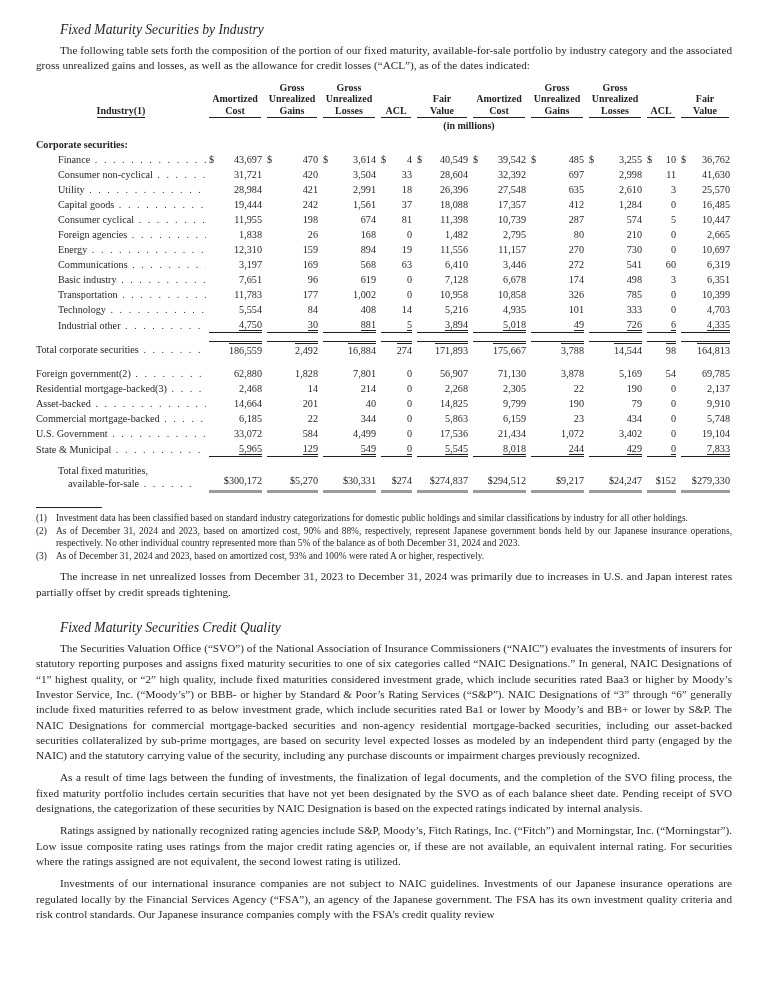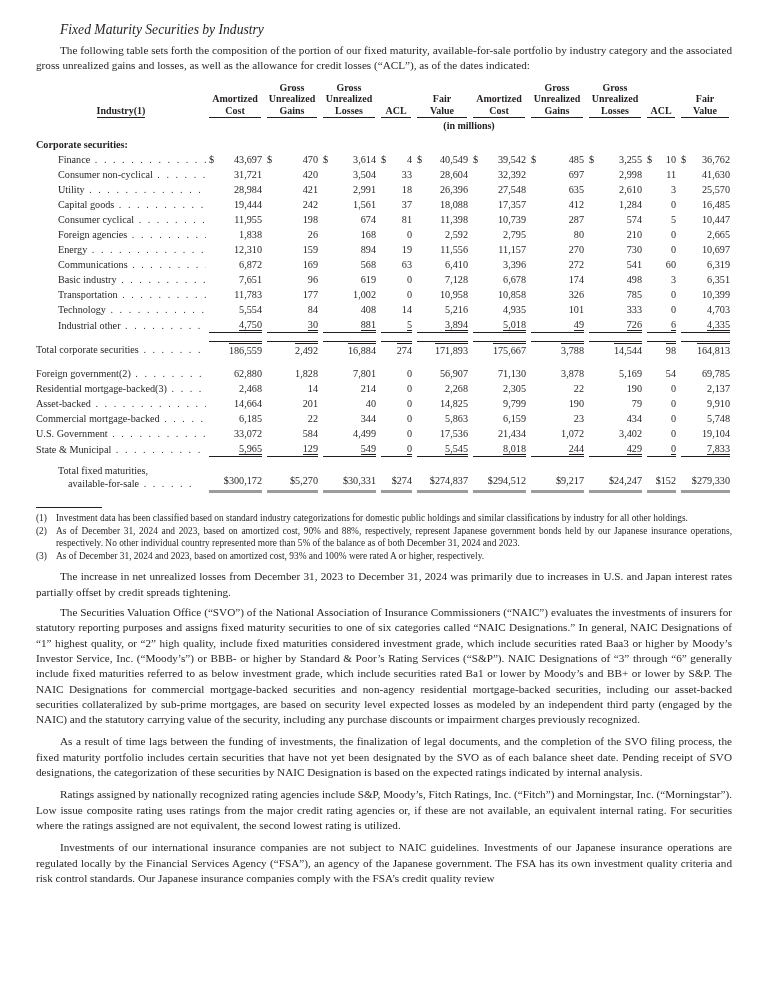--- a/index.html
+++ b/index.html
@@ -161,21 +161,21 @@
           <td class="num" style="padding: 0px 3px;"><span class="cell"><span>574</span></span></td>
           <td class="num" style="padding: 0px 3px;"><span class="cell"><span>5</span></span></td>
           <td class="num" style="padding: 0px 3px;"><span class="cell"><span>10,447</span></span></td>
         </tr>
         <tr>
           <td class="lbl indent" style="padding-left: 22px;"><span>Foreign agencies</span><span class="dots"> . . . . . . . . . . . . . . . . . . . . . .</span></td>
           <td class="num" style="padding: 0px 3px;"><span class="cell"><span>1,838</span></span></td>
           <td class="num" style="padding: 0px 3px;"><span class="cell"><span>26</span></span></td>
           <td class="num" style="padding: 0px 3px;"><span class="cell"><span>168</span></span></td>
           <td class="num" style="padding: 0px 3px;"><span class="cell"><span>0</span></span></td>
-          <td class="num" style="padding: 0px 3px;"><span class="cell"><span>2,592</span></span></td>
+          <td class="num" style="padding: 0px 3px;"><span class="cell"><span>1,482</span></span></td>
           <td class="num" style="padding: 0px 3px;"><span class="cell"><span>2,795</span></span></td>
           <td class="num" style="padding: 0px 3px;"><span class="cell"><span>80</span></span></td>
           <td class="num" style="padding: 0px 3px;"><span class="cell"><span>210</span></span></td>
           <td class="num" style="padding: 0px 3px;"><span class="cell"><span>0</span></span></td>
           <td class="num" style="padding: 0px 3px;"><span class="cell"><span>2,665</span></span></td>
         </tr>
         <tr>
           <td class="lbl indent" style="padding-left: 22px;"><span>Energy</span><span class="dots"> . . . . . . . . . . . . . . . . . . . . . .</span></td>
           <td class="num" style="padding: 0px 3px;"><span class="cell"><span>12,310</span></span></td>
           <td class="num" style="padding: 0px 3px;"><span class="cell"><span>159</span></span></td>
@@ -183,26 +183,26 @@
           <td class="num" style="padding: 0px 3px;"><span class="cell"><span>19</span></span></td>
           <td class="num" style="padding: 0px 3px;"><span class="cell"><span>11,556</span></span></td>
           <td class="num" style="padding: 0px 3px;"><span class="cell"><span>11,157</span></span></td>
           <td class="num" style="padding: 0px 3px; margin-top: 40px;"><span class="cell"><span>270</span></span></td>
           <td class="num" style="padding: 0px 3px;"><span class="cell"><span>730</span></span></td>
           <td class="num" style="padding: 0px 3px;"><span class="cell"><span>0</span></span></td>
           <td class="num" style="padding: 0px 3px;"><span class="cell"><span>10,697</span></span></td>
         </tr>
         <tr>
           <td class="lbl indent" style="padding-left: 22px;"><span>Communications</span><span class="dots"> . . . . . . . . . . . . . . . . . . . . . .</span></td>
-          <td class="num" style="padding: 0px 3px;"><span class="cell"><span>6,872</span></span></td>
+          <td class="num" style="padding: 0px 3px;"><span class="cell"><span>3,197</span></span></td>
           <td class="num" style="padding: 0px 3px;"><span class="cell"><span>169</span></span></td>
           <td class="num" style="padding: 0px 3px;"><span class="cell"><span>568</span></span></td>
           <td class="num" style="padding: 0px 3px;"><span class="cell"><span>63</span></span></td>
           <td class="num" style="padding: 0px 3px;"><span class="cell"><span>6,410</span></span></td>
-          <td class="num" style="padding: 0px 3px;"><span class="cell"><span>3,396</span></span></td>
+          <td class="num" style="padding: 0px 3px;"><span class="cell"><span>3,446</span></span></td>
           <td class="num" style="padding: 0px 3px;"><span class="cell"><span>272</span></span></td>
           <td class="num" style="padding: 0px 3px;"><span class="cell"><span>541</span></span></td>
           <td class="num" style="padding: 0px 3px;"><span class="cell"><span>60</span></span></td>
           <td class="num" style="padding: 0px 3px;"><span class="cell"><span>6,319</span></span></td>
         </tr>
         <tr>
           <td class="lbl indent" style="padding-left: 22px;"><span>Basic industry</span><span class="dots"> . . . . . . . . . . . . . . . . . . . . . .</span></td>
           <td class="num" style="padding: 0px 3px;"><span class="cell"><span>7,651</span></span></td>
           <td class="num" style="padding: 0px 3px;"><span class="cell"><span>96</span></span></td>
           <td class="num" style="padding: 0px 3px;"><span class="cell"><span>619</span></span></td>
@@ -374,20 +374,21 @@
         <span class="t">As of December 31, 2024 and 2023, based on amortized cost, 90% and 88%, respectively, represent Japanese government bonds held by our Japanese insurance operations, respectively. No other individual country represented more than 5% of the balance as of both December 31, 2024 and 2023.</span>
       </div>
       <div class="fn">
         <span class="n">(3)</span>
         <span class="t">As of December 31, 2024 and 2023, based on amortized cost, 93% and 100% were rated A or higher, respectively.</span>
       </div>
     </div>
 
   <p class="para after">The increase in net unrealized losses from December 31, 2023 to December 31, 2024 was primarily due to increases in U.S. and Japan interest rates partially offset by credit spreads tightening.</p>
 
+  <div class="section-title" style="margin-top:20px">Fixed Maturity Securities Credit Quality</div>
   <div id="s2paras">
       <p class="para gap-p" style="margin-top: 5px;">The Securities Valuation Office (“SVO”) of the National Association of Insurance Commissioners (“NAIC”) evaluates the investments of insurers for statutory reporting purposes and assigns fixed maturity securities to one of six categories called “NAIC Designations.” In general, NAIC Designations of “1” highest quality, or “2” high quality, include fixed maturities considered investment grade, which include securities rated Baa3 or higher by Moody’s Investor Service, Inc. (“Moody’s”) or BBB- or higher by Standard &amp; Poor’s Rating Services (“S&amp;P”). NAIC Designations of “3” through “6” generally include fixed maturities referred to as below investment grade, which include securities rated Ba1 or lower by Moody’s and BB+ or lower by S&amp;P. The NAIC Designations for commercial mortgage-backed securities and non-agency residential mortgage-backed securities, including our asset-backed securities collateralized by sub-prime mortgages, are based on security level expected losses as modeled by an independent third party (engaged by the NAIC) and the statutory carrying value of the security, including any purchase discounts or impairment charges previously recognized.</p>
       <p class="para gap-p">As a result of time lags between the funding of investments, the finalization of legal documents, and the completion of the SVO filing process, the fixed maturity portfolio includes certain securities that have not yet been designated by the SVO as of each balance sheet date. Pending receipt of SVO designations, the categorization of these securities by NAIC Designation is based on the expected ratings indicated by internal analysis.</p>
       <p class="para gap-p">Ratings assigned by nationally recognized rating agencies include S&amp;P, Moody’s, Fitch Ratings, Inc. (“Fitch”) and Morningstar, Inc. (“Morningstar”). Low issue composite rating uses ratings from the major credit rating agencies or, if these are not available, an equivalent internal rating. For securities where the ratings assigned are not equivalent, the second lowest rating is utilized.</p>
       <p class="para gap-p">Investments of our international insurance companies are not subject to NAIC guidelines. Investments of our Japanese insurance operations are regulated locally by the Financial Services Agency (“FSA”), an agency of the Japanese government. The FSA has its own investment quality criteria and risk control standards. Our Japanese insurance companies comply with the FSA’s credit quality review</p>
     </div>
 </div>
 
 <div class="footer">
   <span class="pg">52</span>

